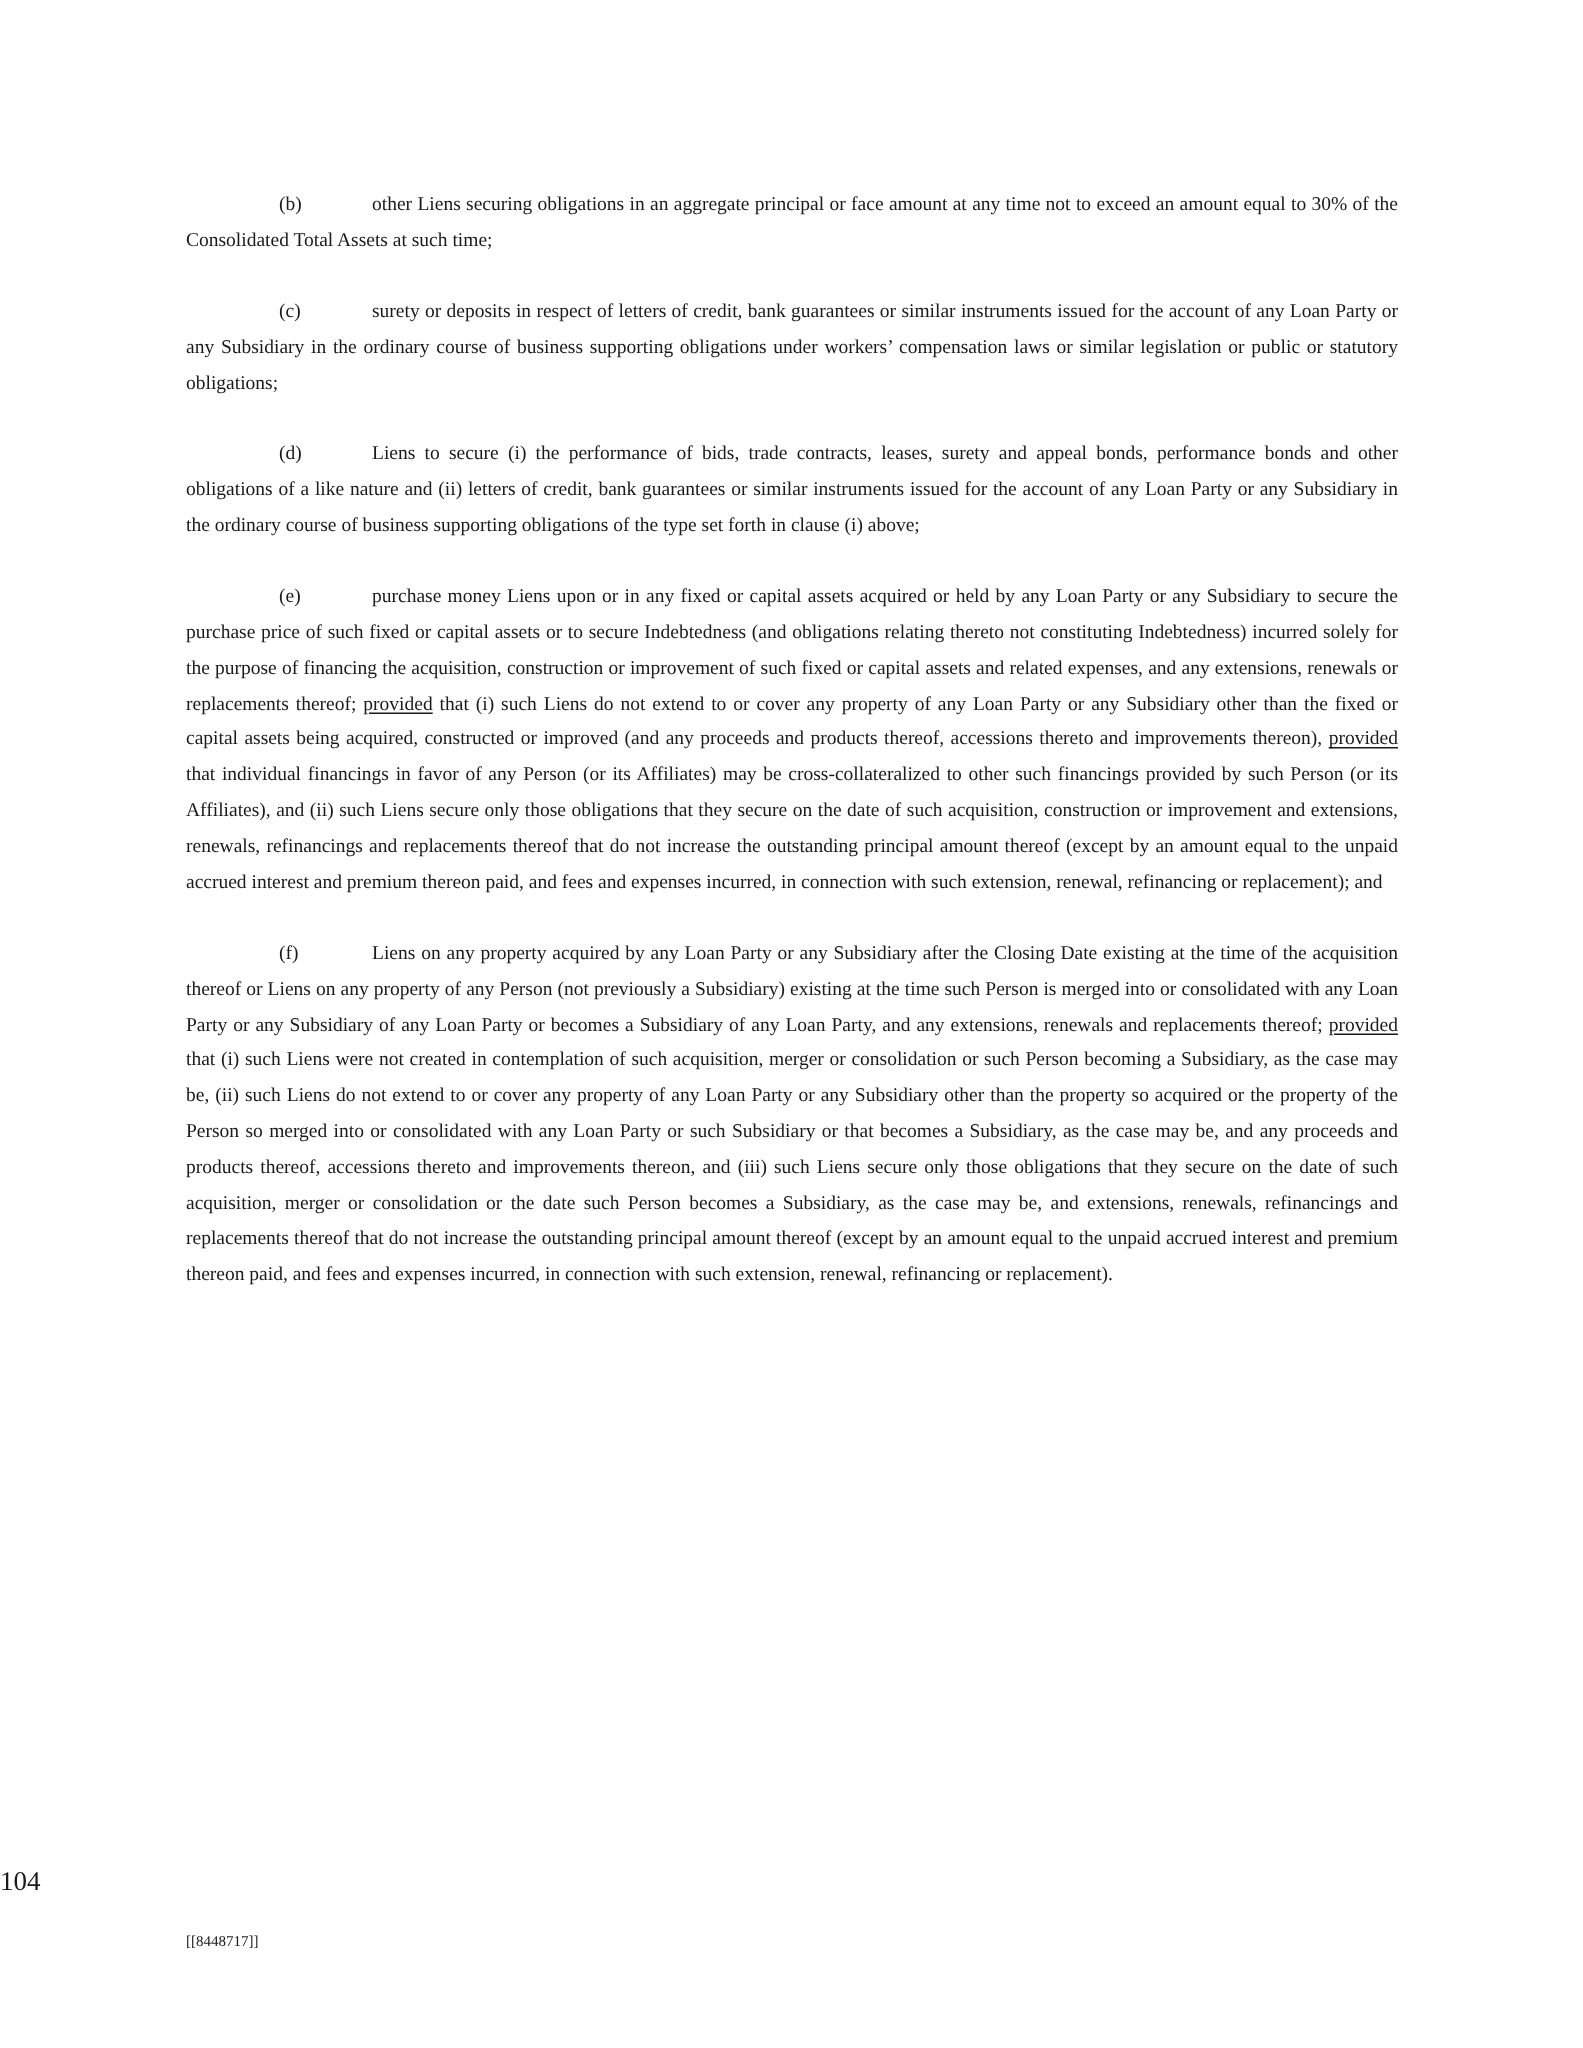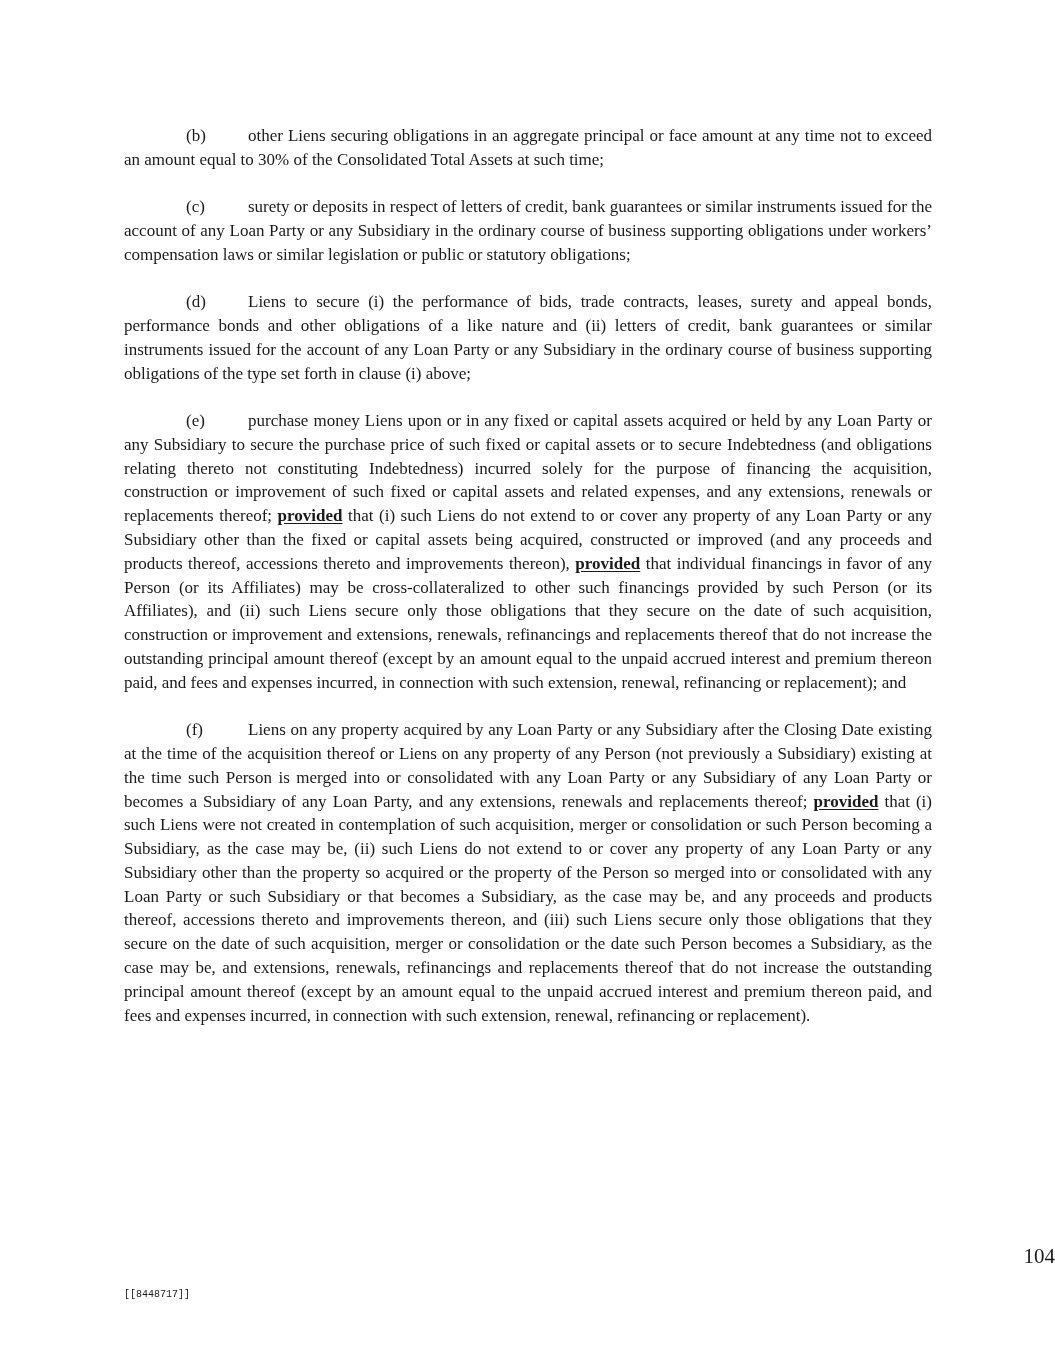--- a/index.html
+++ b/index.html
@@ -1,31 +1,31 @@
 <!DOCTYPE html>
 <html><head>
 <meta charset="utf-8">
 <style>
   html, body { margin: 0; padding: 0; background: #ffffff; }
   body { width: 1055px; height: 1365px; position: relative; overflow: hidden; }
   .page {
     position: absolute; left: 124px; top: 124px; width: 808px;
-    font-family: "Liberation Serif", serif; font-size: 17px; line-height: 23.8px;
+    font-family: "Liberation Serif", serif; font-size: 13px; line-height: 23.8px;
     color: #1a1a1a;
   }
   .para { text-align: justify; margin: 0 0 23.6px 0; text-indent: 0; }
   .para .label { display: inline-block; width: 124px; padding-left: 62px; box-sizing: border-box; text-indent: 0; }
-  .u { text-decoration: underline; text-underline-offset: 2px; font-weight: bold; }
+  .u { text-decoration: underline; text-underline-offset: 2px; }
   .page-number {
-    position: absolute; top: 1244px; left: 0; width: 1055px; text-align: right;
-    font-family: "Liberation Serif", serif; font-size: 21px; color: #1a1a1a;
+    position: absolute; top: 1244px; left: 0; width: 1055px; text-align: left;
+    font-family: "Liberation Serif", serif; font-size: 18px; color: #1a1a1a;
   }
   .doc-id {
     position: absolute; top: 1289px; left: 124px;
-    font-family: Liberation Mono, monospace; font-size: 10px; color: #1a1a1a;
+    font-family: Liberation Serif, serif; font-size: 10px; color: #1a1a1a;
   }
 </style>
 </head>
 <body>
 
 <div class="page" id="doc-body">
     <p class="para"><span class="label">(b)</span><span>other Liens securing obligations in an aggregate principal or face amount at any time not to exceed an amount equal to 30% of the Consolidated Total Assets at such time;</span></p>
     <p class="para"><span class="label">(c)</span><span>surety or deposits in respect of letters of credit, bank guarantees or similar instruments issued for the account of any Loan Party or any Subsidiary in the ordinary course of business supporting obligations under workers’ compensation laws or similar legislation or public or statutory obligations;</span></p>
     <p class="para"><span class="label">(d)</span><span>Liens to secure (i) the performance of bids, trade contracts, leases, surety and appeal bonds, performance bonds and other obligations of a like nature and (ii) letters of credit, bank guarantees or similar instruments issued for the account of any Loan Party or any Subsidiary in the ordinary course of business supporting obligations of the type set forth in clause (i) above;</span></p>
     <p class="para"><span class="label">(e)</span><span>purchase money Liens upon or in any fixed or capital assets acquired or held by any Loan Party or any Subsidiary to secure the purchase price of such fixed or capital assets or to secure Indebtedness (and obligations relating thereto not constituting Indebtedness) incurred solely for the purpose of financing the acquisition, construction or improvement of such fixed or capital assets and related expenses, and any extensions, renewals or replacements thereof; </span><span class="u">provided</span><span> that (i) such Liens do not extend to or cover any property of any Loan Party or any Subsidiary other than the fixed or capital assets being acquired, constructed or improved (and any proceeds and products thereof, accessions thereto and improvements thereon), </span><span class="u">provided</span><span> that individual financings in favor of any Person (or its Affiliates) may be cross-collateralized to other such financings provided by such Person (or its Affiliates), and (ii) such Liens secure only those obligations that they secure on the date of such acquisition, construction or improvement and extensions, renewals, refinancings and replacements thereof that do not increase the outstanding principal amount thereof (except by an amount equal to the unpaid accrued interest and premium thereon paid, and fees and expenses incurred, in connection with such extension, renewal, refinancing or replacement); and</span></p>

